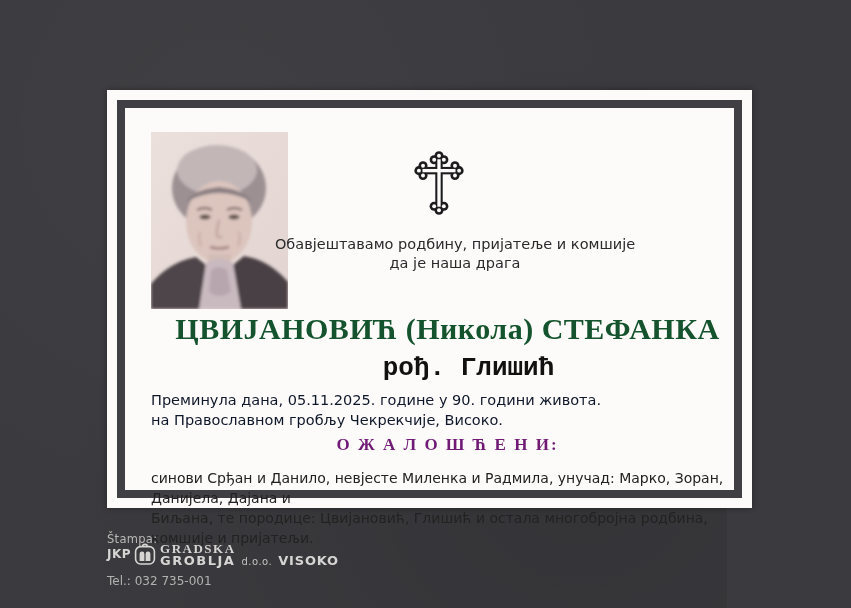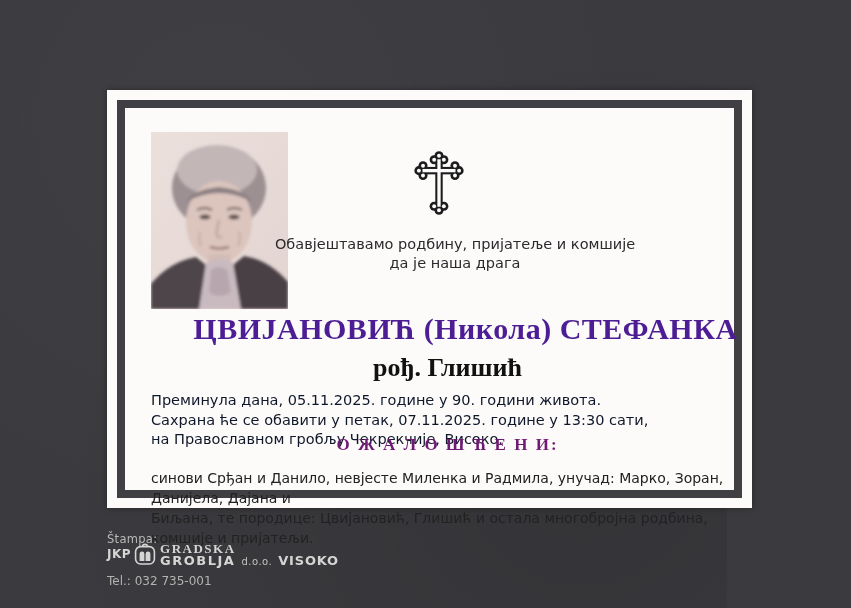--- a/index.html
+++ b/index.html
@@ -46,29 +46,29 @@
   .cross svg{display:block;width:100%;height:100%;}
 
   .announce{
     position:absolute;left:120px;top:127px;width:420px;
     text-align:center;color:#2b2b2e;
     font-size:14.5px;line-height:19px;
   }
 
   .name{
     position:absolute;left:0;top:203px;width:645px;
-    text-align:center;color:#4c1d95;
+    text-align:center;color:#14532d;
     font-family:"Liberation Serif",serif;font-weight:bold;
-    font-size:30px;line-height:36px;letter-spacing:0.5px;margin-left:18px;
+    font-size:30px;line-height:36px;letter-spacing:0.5px;
   }
   .maiden{
     position:absolute;left:0;top:245px;width:645px;
     text-align:center;color:#111;
-    font-family:Liberation Serif, serif;font-weight:bold;
-    font-size:26px;line-height:30px;
+    font-family:Liberation Mono, monospace;font-weight:bold;
+    font-size:26px;line-height:30px;padding-left:21px;
   }
 
   .details{
     position:absolute;left:26px;top:283px;width:590px;
     color:#0f172a;font-size:14.5px;line-height:19.5px;
   }
 
   .mourn-head{
     position:absolute;left:0;top:327px;width:645px;
     text-align:center;color:#701a75;
@@ -184,21 +184,20 @@
       <div class="announce">
         <div>Обавјештавамо родбину, пријатеље и комшије</div>
         <div>да је наша драга</div>
       </div>
 
       <div class="name">ЦВИЈАНОВИЋ (Никола) СТЕФАНКА</div>
       <div class="maiden">рођ. Глишић</div>
 
       <div class="details">
         <div>Преминула дана, 05.11.2025. године у 90. години живота.</div>
-        <div>Сахрана ће се обавити у петак, 07.11.2025. године у 13:30 сати,</div>
         <div>на Православном гробљу Чекрекчије, Високо.</div>
       </div>
 
       <div class="mourn-head">О Ж А Л О Ш Ћ Е Н И:</div>
       <div class="mourners">
         <div>синови Срђан и Данило, невјесте Миленка и Радмила, унучад: Марко, Зоран, Данијела, Дајана и</div>
         <div>Биљана, те породице: Цвијановић, Глишић и остала многобројна родбина, комшије и пријатељи.</div>
       </div>
 
     </div>

